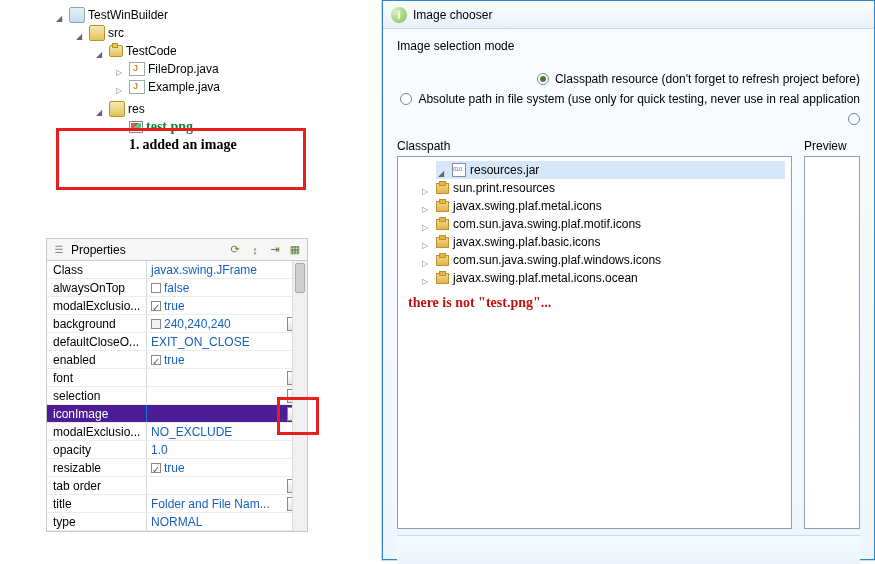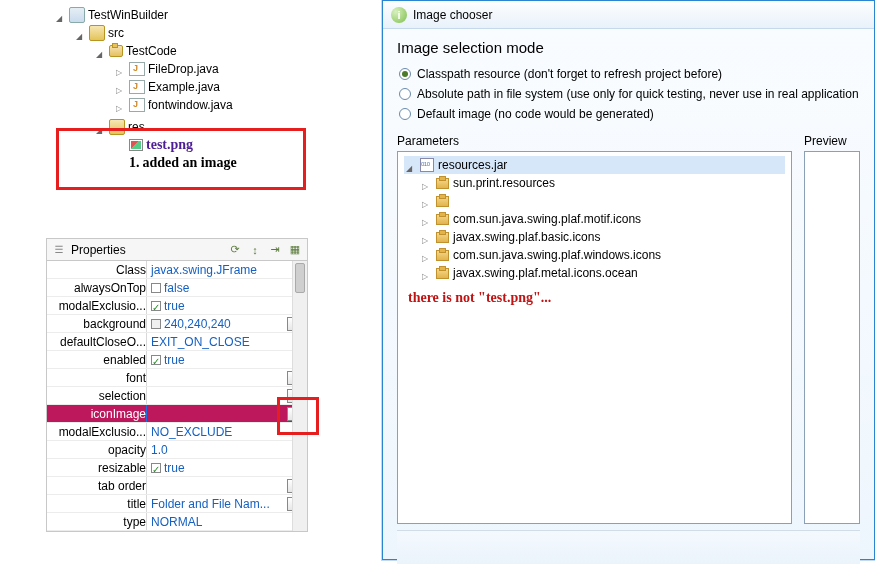--- a/index.html
+++ b/index.html
@@ -22,66 +22,66 @@
 .ic-folder-src { background: linear-gradient(#f6e7b4,#e3c45a); border: 1px solid #b89420; border-radius: 2px; }
 .ic-package { background: linear-gradient(#f6e2b4,#e6c15e); border: 1px solid #b89420; border-radius: 2px; width:14px; height:12px; position: relative; }
 .ic-package::after { content:""; position:absolute; top:-3px; left:2px; width:4px; height:3px; background:#e6c15e; border:1px solid #b89420; }
 .ic-java { width:16px; height:14px; border:1px solid #9aa; background:#fff; position:relative; }
 .ic-java::before { content:"J"; color:#d28a2a; font-size:9px; font-weight:bold; position:absolute; left:3px; top:0px; }
 .ic-image { width:14px; height:12px; background:#fff; border:1px solid #888; position:relative; }
 .ic-image::before { content:""; position:absolute; left:1px; top:1px; width:10px; height:8px; background: linear-gradient(135deg,#d55 40%,#5c8 40%); }
 
 .red-box { border: 3px solid #e61e1e; position: absolute; }
 .red-box-1 { left: 56px; top: 128px; width: 250px; height: 62px; }
-.red-text { color: #4c1d95; font-family: Georgia, "Times New Roman", serif; font-size: 14px; font-weight: bold; }
+.red-text { color: #15803d; font-family: Georgia, "Times New Roman", serif; font-size: 14px; font-weight: bold; }
 .annot-text { font-family: Georgia, "Times New Roman", serif; font-size: 14px; font-weight: bold; }
 
 
 .props-panel { position: absolute; left: 46px; top: 238px; width: 262px; border: 1px solid #c8c8c8; }
 .props-header { display:flex; align-items:center; height:22px; background:#f6f6f6; border-bottom:1px solid #c8c8c8; padding:0 4px; gap:4px; }
 .props-header .title { flex:1; }
 .mini-ic { width:16px; height:16px; display:inline-flex; align-items:center; justify-content:center; font-size:11px; color:#5a7a3a; }
-.props-body { max-height: 290px; overflow:hidden; position:relative;text-align:right; }
+.props-body { max-height: 290px; overflow:hidden; position:relative; }
 .prop-row { display:flex; height:18px; border-bottom:1px solid #ececec; }
 .prop-name { width:100px; padding-left:6px; border-right:1px solid #d8d8d8; overflow:hidden; white-space:nowrap; text-overflow:ellipsis; line-height:18px; }
 .prop-val { flex:1; padding-left:4px; color:#1560c0; line-height:18px; display:flex; align-items:center; gap:3px; overflow:hidden; white-space:nowrap; text-overflow:ellipsis; }
 .chk { width:10px; height:10px; border:1px solid #888; display:inline-block; position:relative; }
 .chk.on::before { content:"✓"; color:#2a8f2a; font-size:10px; position:absolute; top:-3px; left:0; }
 .ellipsis-btn { width:18px; height:14px; border:1px solid #888; background:linear-gradient(#fff,#e6e6e6); display:inline-flex; align-items:center; justify-content:center; font-size:9px; line-height:1; margin-left:auto; margin-right:2px; }
-.prop-row.sel { background:#be185d; color:#fff; }
+.prop-row.sel { background:#4c1d95; color:#fff; }
 .prop-row.sel .prop-name { color:#fff; border-right-color:#1b6fe0; }
 .prop-row.sel .prop-val { color:#fff; }
 .scroll-strip { position:absolute; right:0; top:0; bottom:0; width:15px; background:#f0f0f0; border-left:1px solid #ddd; }
 .scroll-thumb { position:absolute; left:2px; right:2px; top:2px; height:30px; background:#cfcfcf; border:1px solid #aaa; border-radius:2px; }
 .swatch { width:10px; height:10px; border:1px solid #888; background:#f0f0f0; display:inline-block; }
 
 .red-box-2 { left: 277px; top: 397px; width: 42px; height: 38px; pointer-events:none; }
 
 
 .dialog { position:absolute; left:382px; top:0; width:493px; height:560px; background:#fff; border:1px solid #2a85d0; box-shadow:0 0 0 1px rgba(42,133,208,.3); }
 .dlg-title { height:28px; background:linear-gradient(#fdfefe,#e8f1fa); border-bottom:1px solid #c6d9ec; display:flex; align-items:center; gap:6px; padding:0 8px; }
 .ic-info { width:16px; height:16px; border-radius:50%; background:radial-gradient(circle at 30% 30%, #d8f0c0, #7ec04a); display:inline-flex; align-items:center; justify-content:center; font-weight:bold; color:#fff; font-size:11px; }
 .dlg-body { padding:10px 14px 6px 14px; background:linear-gradient(#f9fcff,#eef6fd); height:calc(100% - 28px); }
 
-.group-label { font-size:15px; margin-bottom:8px; }
-.radio-row { display:flex; align-items:center; gap:6px; height:20px; padding-left:2px; }
+.group-label { font-size:12px; margin-bottom:16px; }
+.radio-row { display:flex; align-items:center; gap:6px; height:20px; padding-left:2px;justify-content:flex-end; }
 .radio { width:12px; height:12px; border:1px solid #6a8aac; border-radius:50%; display:inline-block; position:relative; background:#fff; }
 .radio.on::before { content:""; position:absolute; left:2px; top:2px; width:6px; height:6px; border-radius:50%; background:#4a7a2a; }
 .radio-row span { overflow:hidden; white-space:nowrap; text-overflow:ellipsis; }
 
 .panes { display:flex; gap:12px; margin-top:10px; height:390px; }
 .pane { display:flex; flex-direction:column; }
 .pane-params { flex:1; }
 .pane-preview { width:56px; }
 .pane-title { font-size:12px; margin-bottom:3px; }
 .pane-box { flex:1; background:#fff; border:1px solid #8aa0b6; padding:4px 6px; overflow:hidden; }
 
 .jar-row { display:flex; align-items:center; height:18px; gap:4px; }
 .jar-row.sel { background:#d7e7fa; }
-.ind-0 { padding-left:2px; } .ind-1 { padding-left:18px; }
+.ind-0 { padding-left:2px;margin-left:32px; } .ind-1 { padding-left:18px; }
 .ic-jar { width:14px; height:14px; background:#fff; border:1px solid #88a; position:relative; }
 .ic-jar::before { content:"010"; font-size:6px; color:#5577aa; position:absolute; left:0; top:2px; letter-spacing:-0.5px; }
 .ic-pkg-closed { width:13px; height:11px; background:linear-gradient(#f2d78c,#e3b44a); border:1px solid #c0912c; position:relative; }
 .ic-pkg-closed::before { content:""; position:absolute; left:2px; top:-3px; width:5px; height:3px; background:#e3b44a; border:1px solid #c0912c; }
 .dlg-red-text { color:#c01414; font-family: Georgia,"Times New Roman",serif; font-size:14px; font-weight:bold; margin-top:8px; padding-left:4px; }
 .dlg-bottom { height:40px; margin-top:6px; background:linear-gradient(#f4f9fe,#e9f2fb); border-top:1px solid #d0dce8; }
 </style>
 </head>
 <body>
 
@@ -104,25 +104,20 @@
   <div class="tree-row tree-indent-3">
     <span class="expander closed"></span>
     <span class="ic ic-java"></span>
     <span>FileDrop.java</span>
   </div>
   <div class="tree-row tree-indent-3">
     <span class="expander closed"></span>
     <span class="ic ic-java"></span>
     <span>Example.java</span>
   </div>
-  <div class="tree-row tree-indent-3">
-    <span class="expander closed"></span>
-    <span class="ic ic-java"></span>
-    <span>fontwindow.java</span>
-  </div>
 
   <div style="height:4px;"></div>
   <div class="tree-row tree-indent-2">
     <span class="expander open"></span>
     <span class="ic ic-folder-src"></span>
     <span>res</span>
   </div>
   <div class="tree-row tree-indent-3">
     <span class="expander none"></span>
     <span class="ic ic-image"></span>
@@ -251,42 +246,42 @@
         <div class="radio-row">
           <span class="radio on"></span>
           <span>Classpath resource (don't forget to refresh project before)</span>
         </div>
         <div class="radio-row">
           <span class="radio"></span>
           <span>Absolute path in file system (use only for quick testing, never use in real application</span>
         </div>
         <div class="radio-row">
           <span class="radio"></span>
-          <span>Default image (no code would be generated)</span>
         </div>
       </div>
 
     <div class="panes">
       <div class="pane pane-params">
-        <div class="pane-title">Parameters</div>
+        <div class="pane-title">Classpath</div>
         <div class="pane-box">
           <div class="jar-row ind-0 sel">
             <span class="expander open"></span>
             <span class="ic-jar"></span>
             <span>resources.jar</span>
           </div>
           <div id="pkg-rows">
               <div class="jar-row ind-1">
                 <span class="expander closed"></span>
                 <span class="ic-pkg-closed"></span>
                 <span>sun.print.resources</span>
               </div>
               <div class="jar-row ind-1">
                 <span class="expander closed"></span>
                 <span class="ic-pkg-closed"></span>
+                <span>javax.swing.plaf.metal.icons</span>
               </div>
               <div class="jar-row ind-1">
                 <span class="expander closed"></span>
                 <span class="ic-pkg-closed"></span>
                 <span>com.sun.java.swing.plaf.motif.icons</span>
               </div>
               <div class="jar-row ind-1">
                 <span class="expander closed"></span>
                 <span class="ic-pkg-closed"></span>
                 <span>javax.swing.plaf.basic.icons</span>

